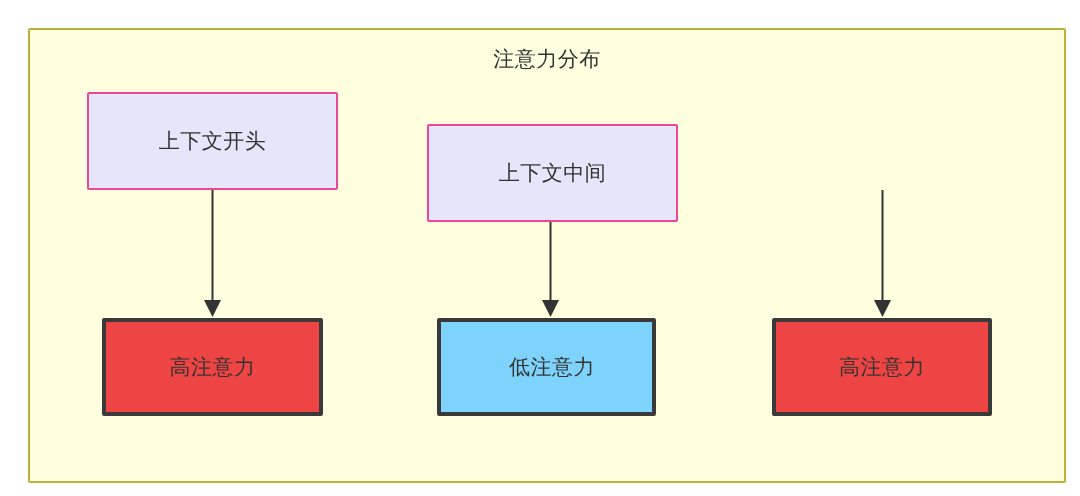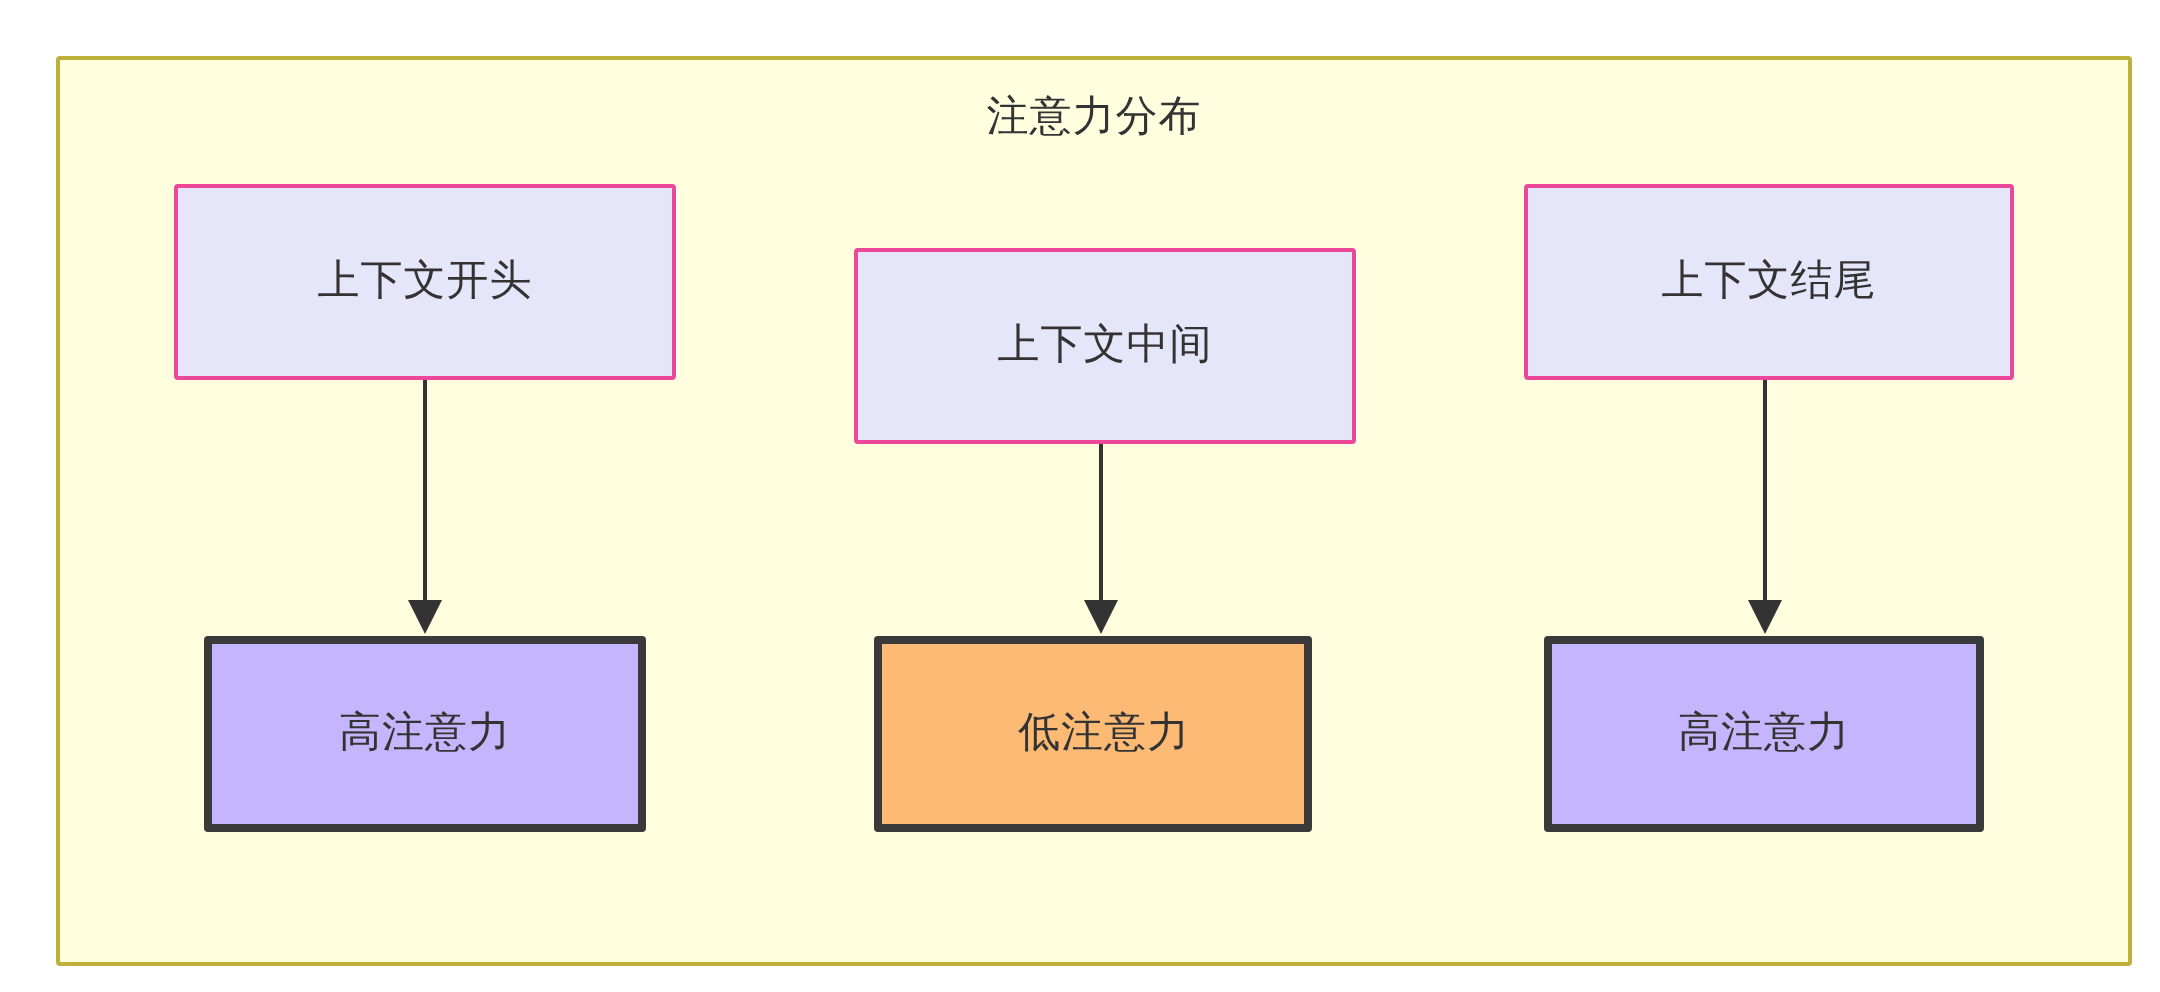--- a/index.html
+++ b/index.html
@@ -67,22 +67,22 @@
     background: #e6e6fa;
     border: 2px solid #ec4899;
     border-radius: 2px;
   }
 
   .node.attn {
     border: 4px solid #3a3a3a;
     border-radius: 2px;
   }
 
-  .node.attn.high { background: #c4b5fd; }
-  .node.attn.low  { background: #fdba74; padding-left: 11px; }
+  .node.attn.high { background: #ef4444; }
+  .node.attn.low  { background: #7dd3fc; padding-left: 11px; }
 
   
   .ctx-1 { left: 87px;  top: 92px; width: 251px; height: 98px; }
   .ctx-2 { left: 427px; top: 92px; width: 251px; height: 98px; margin-top: 32px; }
   .ctx-3 { left: 762px; top: 92px; width: 245px; height: 98px; }
 
   
   .attn-1 { left: 102px; top: 318px; width: 221px; height: 98px; }
   .attn-2 { left: 437px; top: 318px; width: 219px; height: 98px; }
   .attn-3 { left: 772px; top: 318px; width: 220px; height: 98px; }
@@ -132,23 +132,20 @@
       <path class="edge-head" d="M 882.5 317 L 874 300 L 891 300 Z"></path>
     </g>
   </svg>
 
   <div class="node ctx ctx-1">
     <span>上下文开头</span>
   </div>
   <div class="node ctx ctx-2">
     <span>上下文中间</span>
   </div>
-  <div class="node ctx ctx-3">
-    <span>上下文结尾</span>
-  </div>
 
   <div class="node attn high attn-1">
     <span>高注意力</span>
   </div>
   <div class="node attn low attn-2">
     <span>低注意力</span>
   </div>
   <div class="node attn high attn-3">
     <span>高注意力</span>
   </div>

